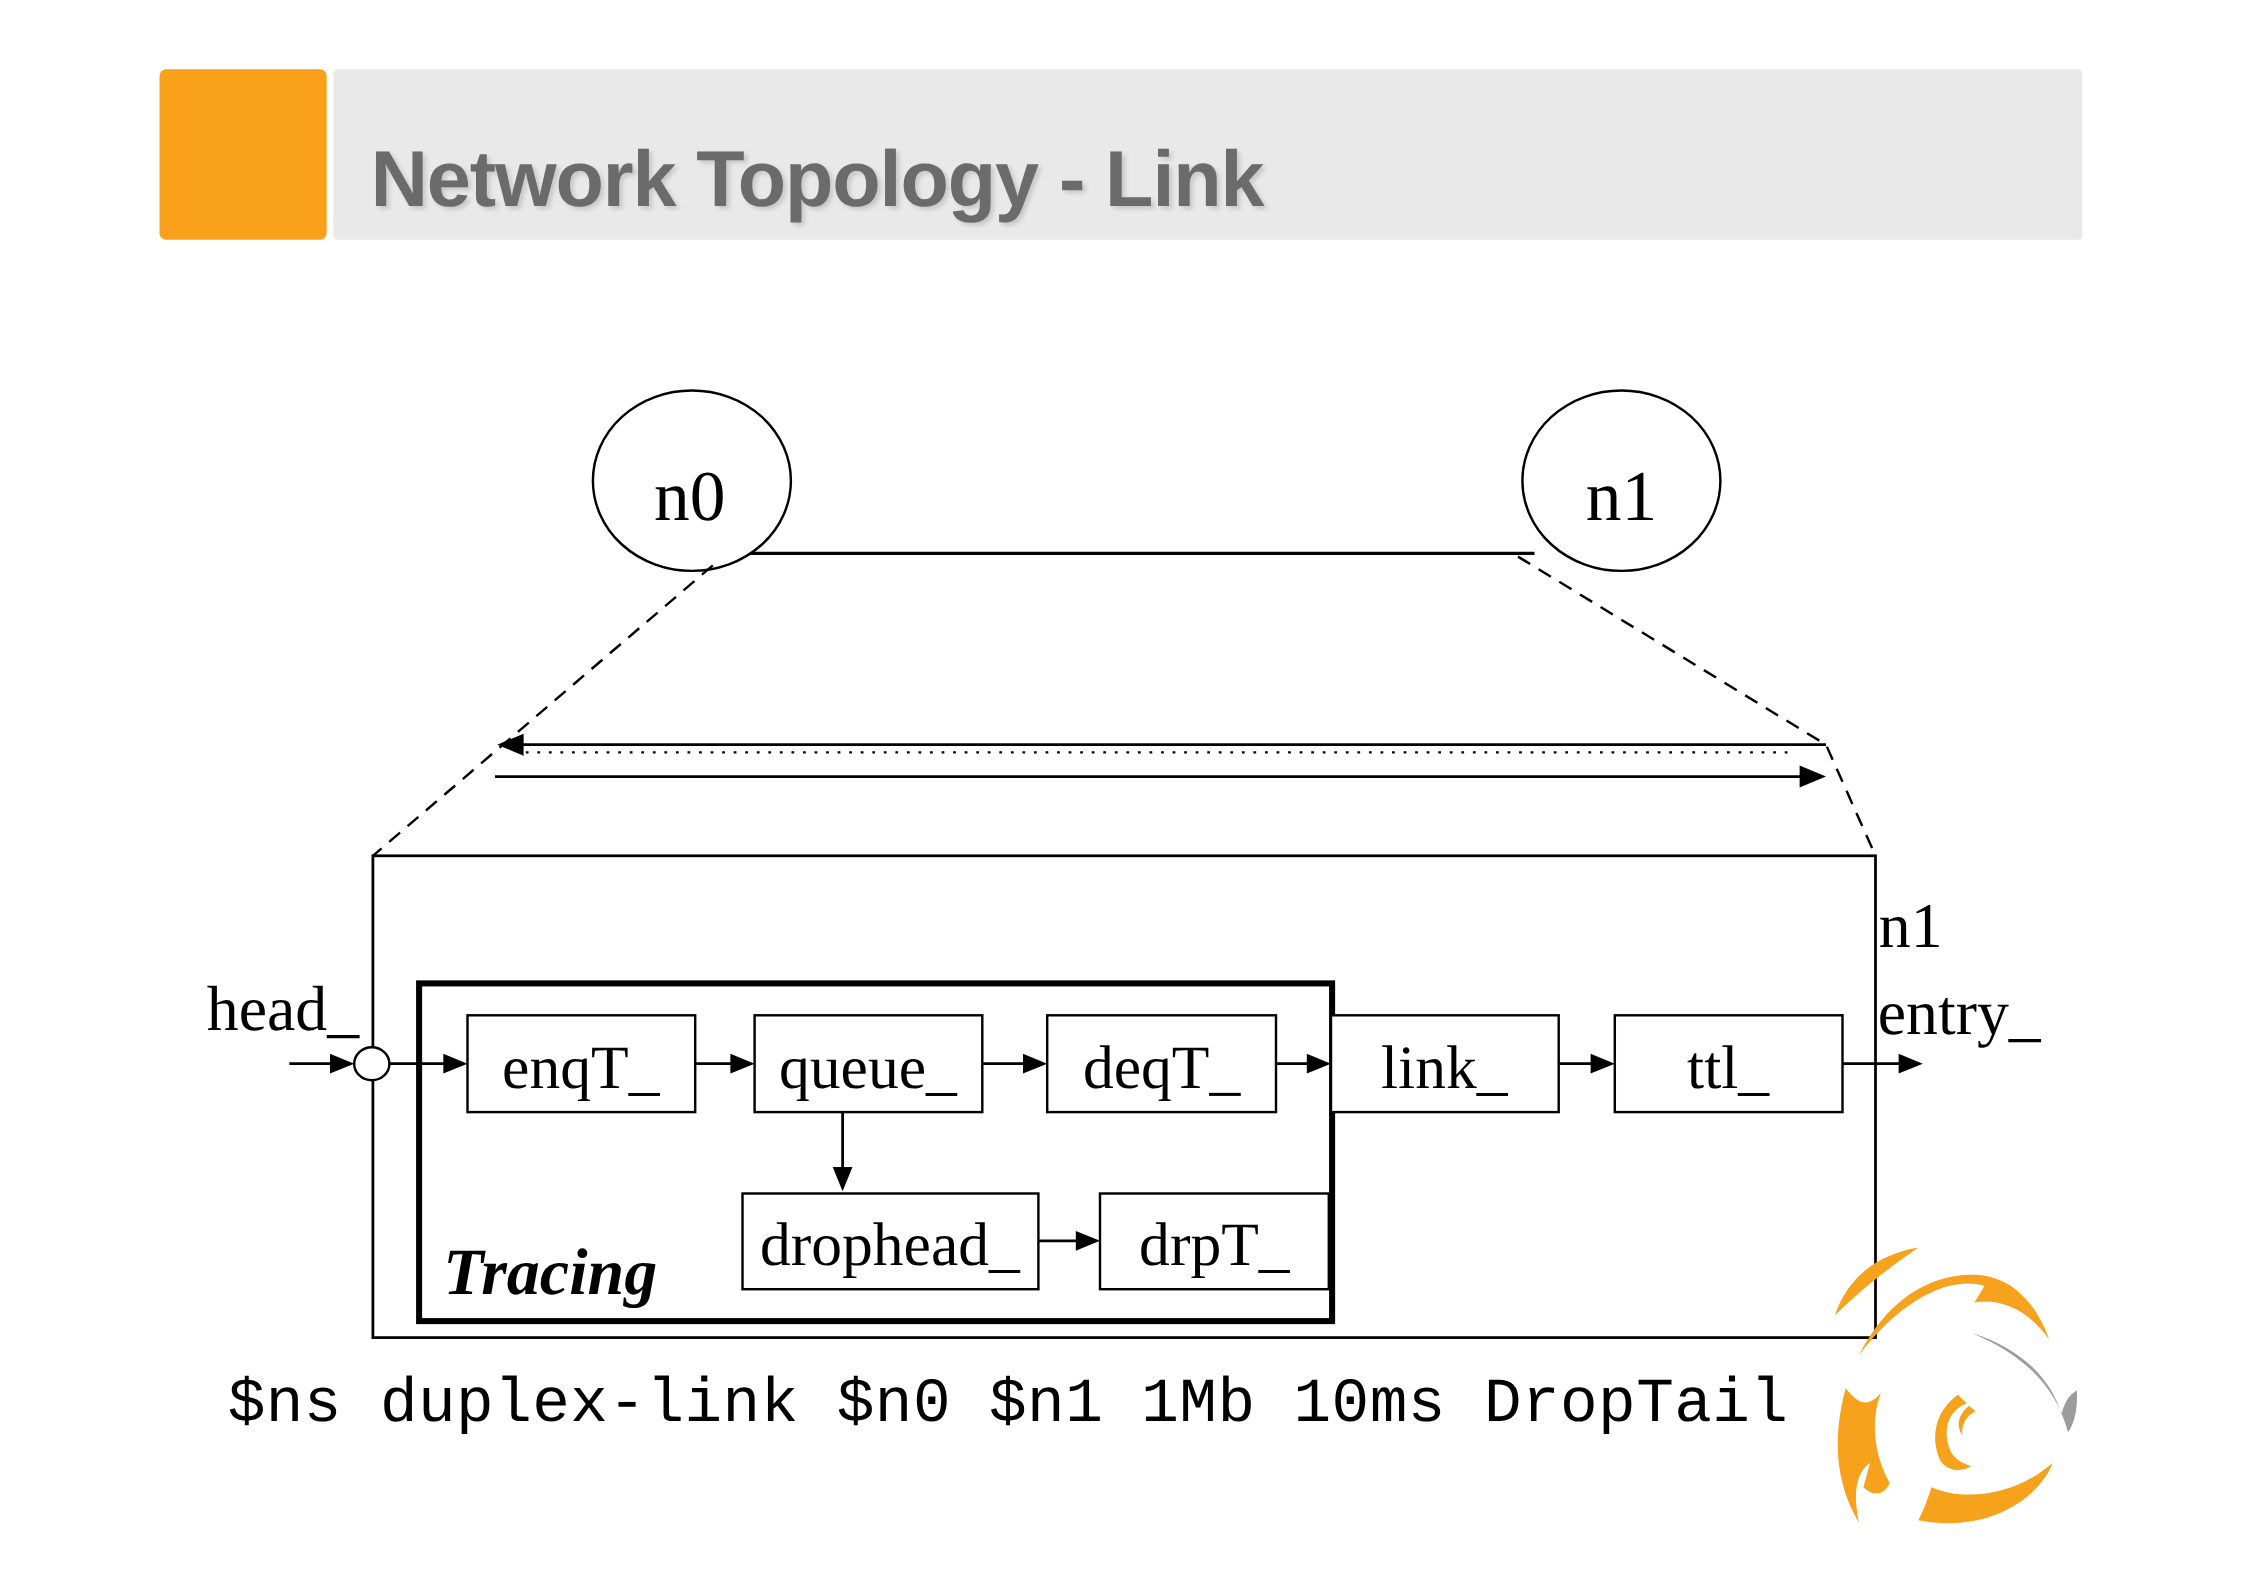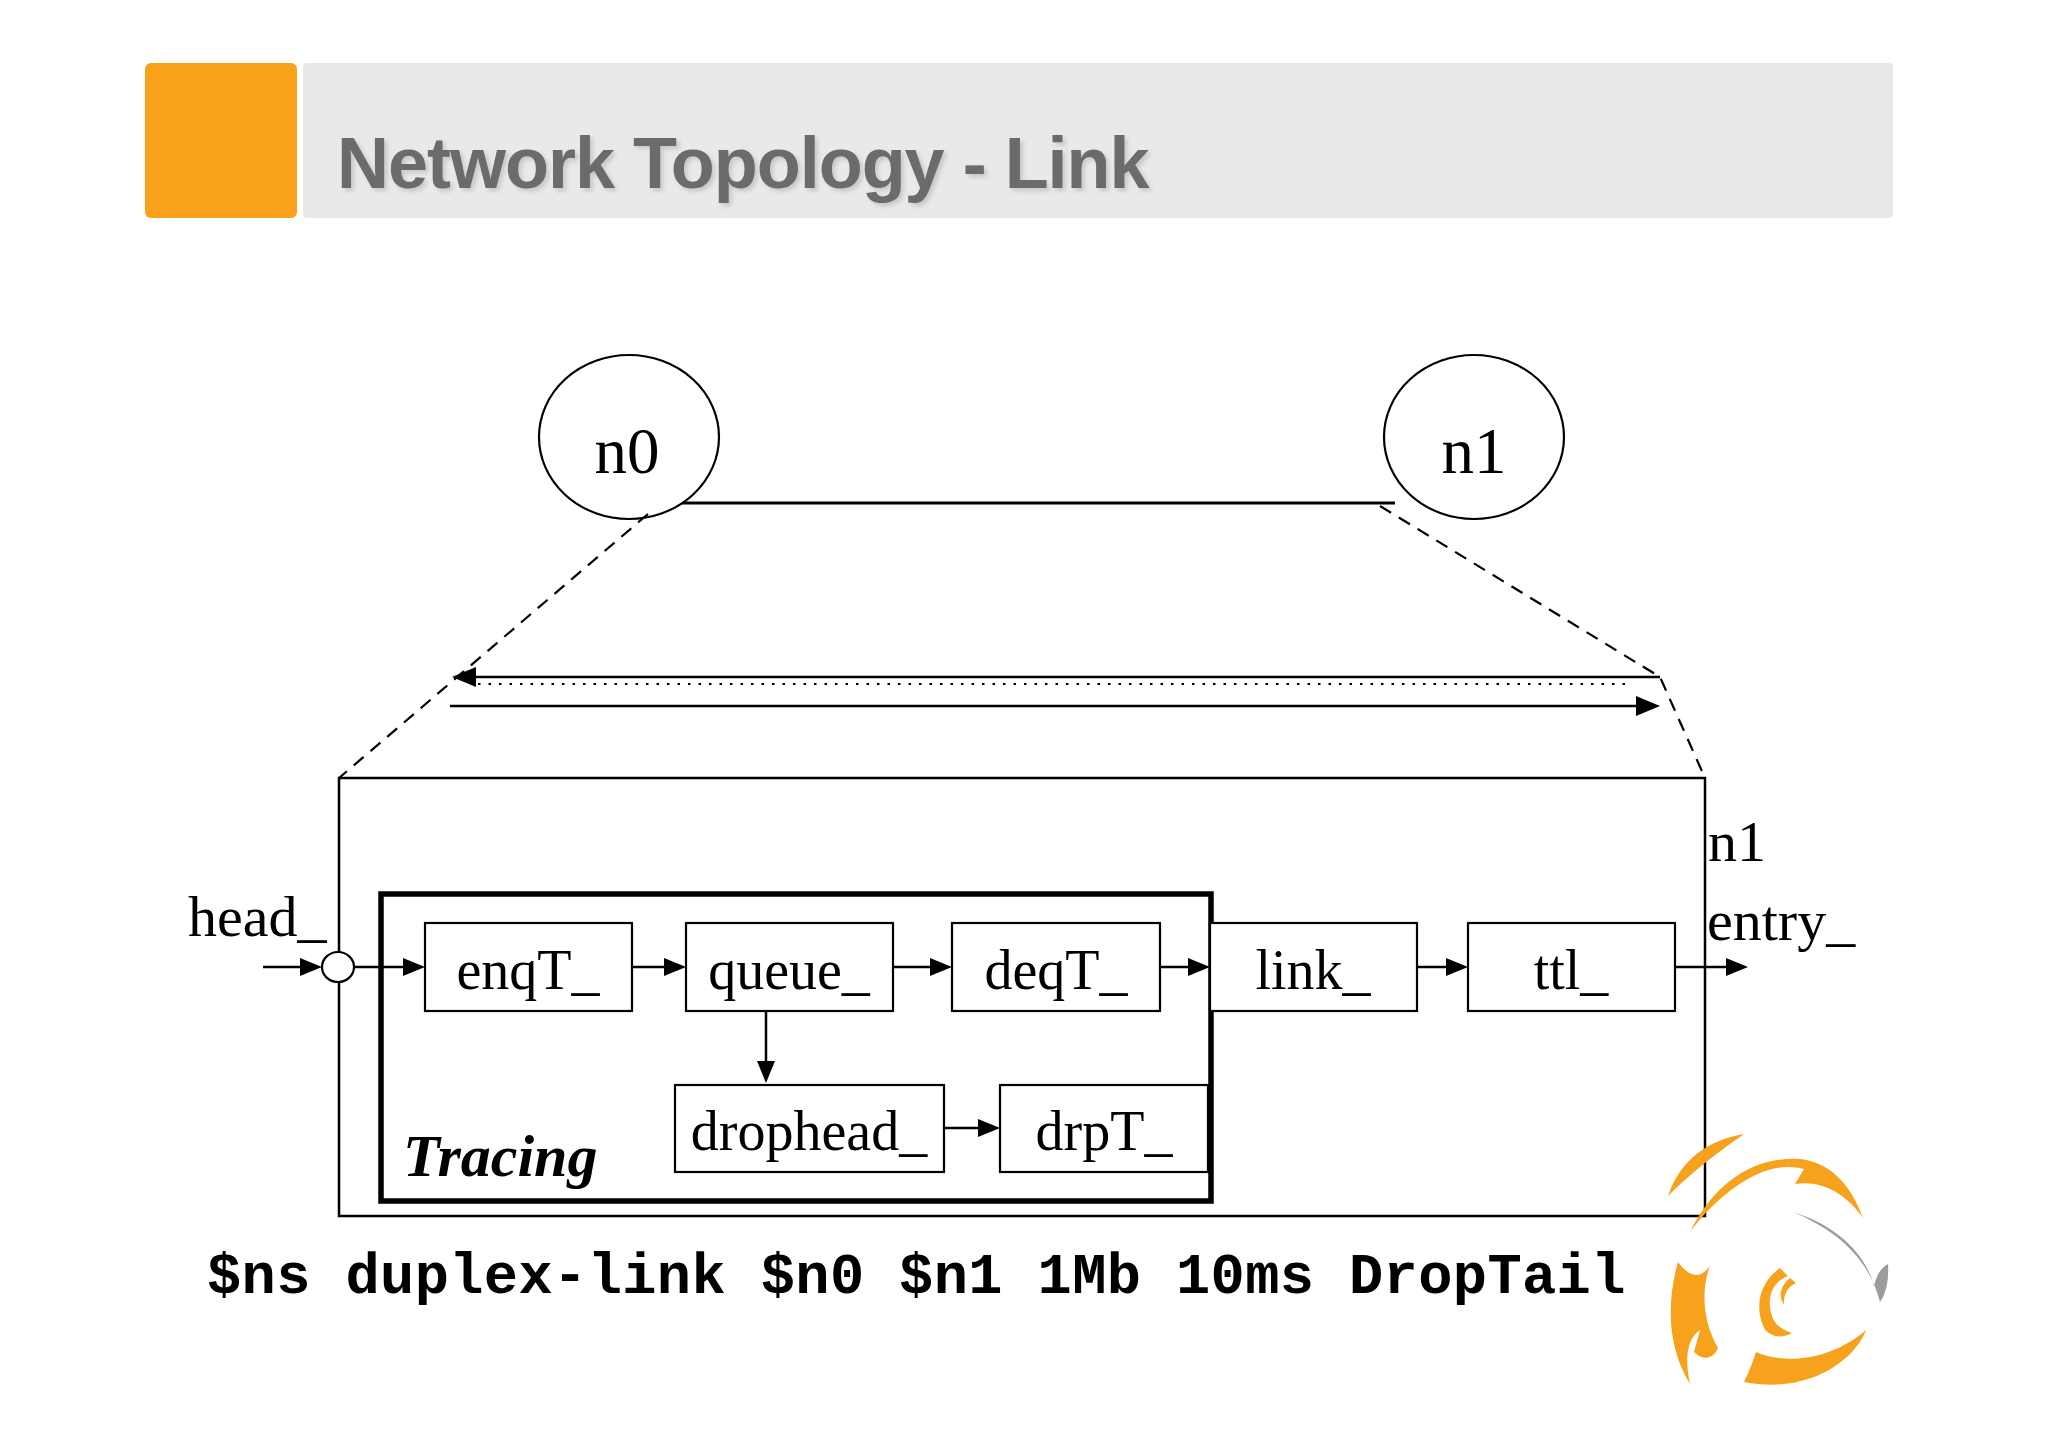--- a/index.html
+++ b/index.html
@@ -38,21 +38,21 @@
     fill:#000;
   }
   .lbl-node{font-size:65px;}
   .lbl-box{font-size:56px;}
   .lbl-side{font-size:58px;}
   .lbl-tracing{font-size:60px;font-weight:bold;font-style:italic;}
   
   #code-line{
     position:absolute;left:207px;top:1250px;
     font-family:"Liberation Mono", monospace;
-    font-weight:bold;font-size:57px;line-height:1;
+    font-weight:normal;font-size:57px;line-height:1;
     letter-spacing:0.4px;color:#000;white-space:nowrap;
   }
   
   #logo{
     position:absolute;left:1660px;top:1090px;width:250px;height:310px;
   }
 </style>
 </head>
 <body>
 

